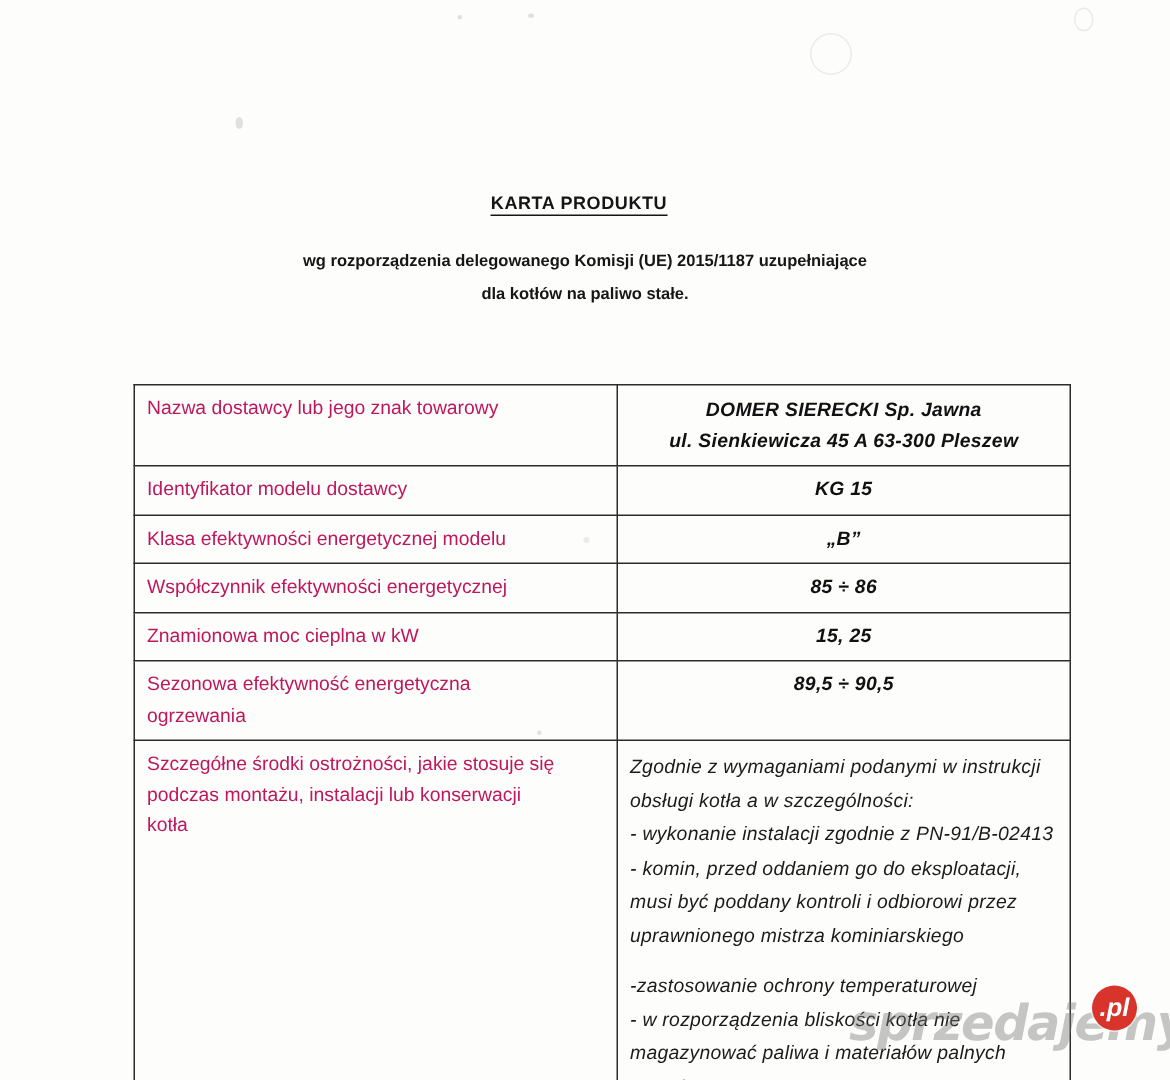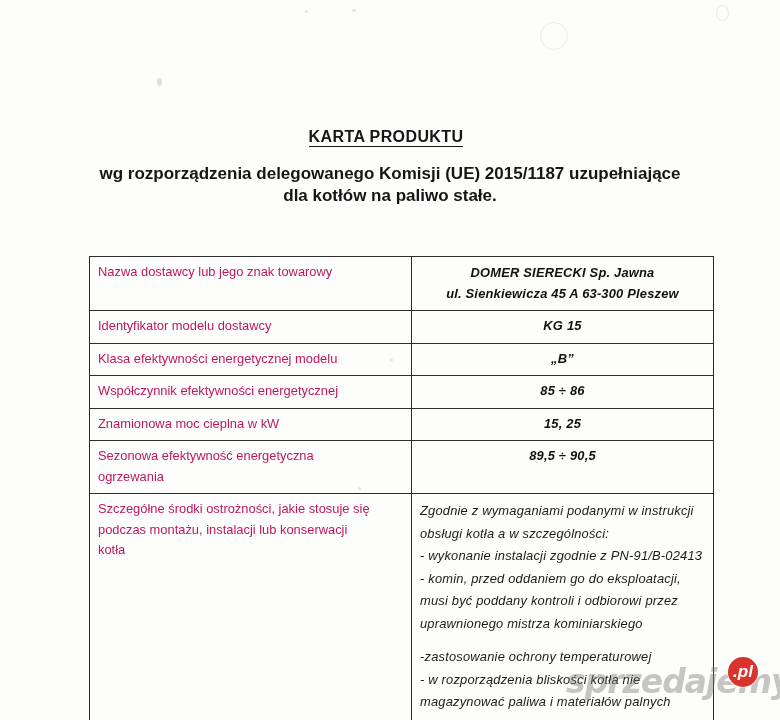--- a/index.html
+++ b/index.html
@@ -39,37 +39,37 @@
     pointer-events: none;
   }
 
   
   .doc-title {
     position: absolute;
     top: 128px;
     left: 0;
     width: 772px;
     text-align: center;
-    font-size: 16px;
+    font-size: 12px;
     font-weight: 700;
     letter-spacing: .4px;
     color: #151515;
   }
   .doc-title span {
     border-bottom: 1.3px solid #151515;
     padding-bottom: 1px;
   }
 
   .doc-subtitle {
     position: absolute;
     top: 163px;
     left: 90px;
     width: 600px;
     text-align: center;
-    font-size: 17px;
+    font-size: 11px;
     line-height: 22px;
     font-weight: 600;
     color: #161616;
   }
   .doc-subtitle div { white-space: nowrap; }
 
   
   .product-table {
     position: absolute;
     left: 89px;

